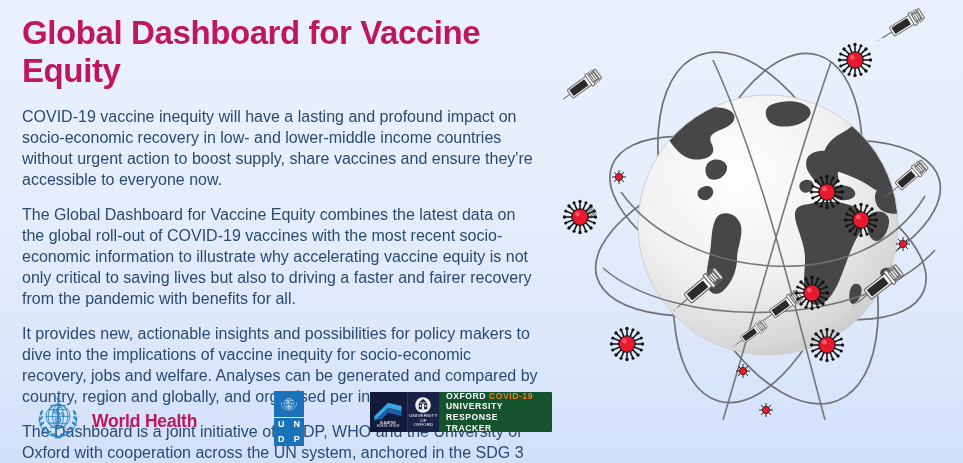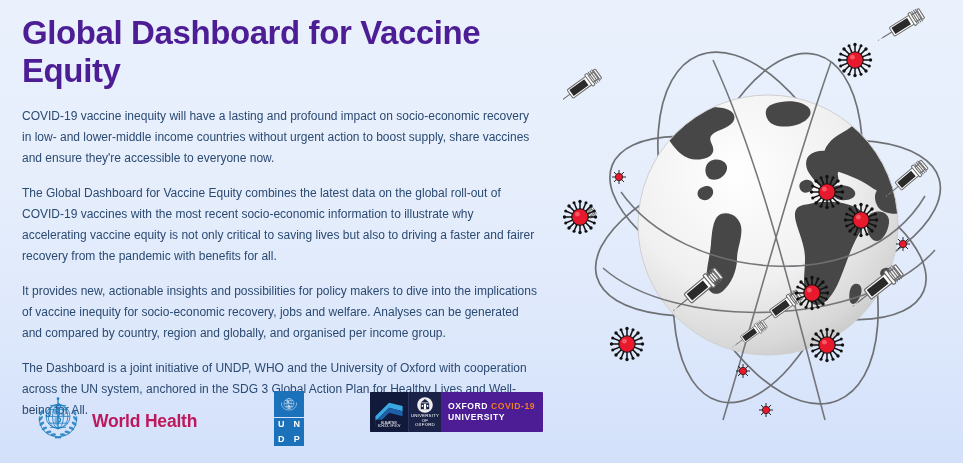--- a/index.html
+++ b/index.html
@@ -11,25 +11,25 @@
   }
   .page{position:absolute;inset:0;}
 
   
   .content{
     position:absolute;left:0;top:0;width:566px;height:463px;
     box-sizing:border-box;padding:14px 26px 0 22px;
   }
   .title{
     font-size:33px;line-height:38px;font-weight:bold;
-    color:#4c1d95;letter-spacing:-0.4px;margin:0 0 16px 0;
+    color:#be185d;letter-spacing:-0.4px;margin:0 0 16px 0;
     max-width:500px;
   }
   .para{
-    font-size:12px;line-height:21px;color:#2b4a72;
+    font-size:16px;line-height:21px;color:#2b4a72;
     margin:0 0 14px 0;max-width:522px;
   }
 
   
   .logos{
     position:absolute;left:22px;bottom:10px;width:530px;height:64px;
   }
   .logo{position:absolute;display:flex;align-items:center;}
 
   
@@ -52,21 +52,21 @@
     gap:1px;
   }
   .undp-cell{
     background:#1b72ba;color:#ffffff;font-size:9px;font-weight:bold;
     display:flex;align-items:center;justify-content:center;line-height:1;
   }
 
   
   .logo-ox{left:348px;top:3px;}
   .ox-strip{
-    display:flex;align-items:stretch;background:#4c1d95;
+    display:flex;align-items:stretch;background:#14532d;
     height:40px;border-radius:1px;overflow:hidden;
   }
   .ox-blav{
     width:38px;background:#111a3b;position:relative;
     display:flex;align-items:flex-end;justify-content:center;padding-bottom:2px;
   }
   .ox-crest{
     width:32px;background:#1a2347;border-left:1px solid #2c3560;
     border-right:1px solid #2c3560;
     display:flex;flex-direction:column;align-items:center;justify-content:center;
@@ -203,20 +203,21 @@
           </svg>
           <div class="ox-crest-txt">UNIVERSITY OF</div>
           <div class="ox-crest-txt">OXFORD</div>
         </div>
         <div class="ox-words">
           <div>
             <span>OXFORD</span>
             <span class="ox-covid">COVID-19</span>
           </div>
           <div>UNIVERSITY</div>
+          <div>RESPONSE TRACKER</div>
         </div>
       </div>
     </div>
   </div>
 
   <div class="illus">
     <svg width="400" height="463" viewBox="0 0 400 463">
       <defs>
         <radialGradient id="sphere" cx="38%" cy="30%" r="78%">
           <stop offset="0%" stop-color="#ffffff"></stop>

